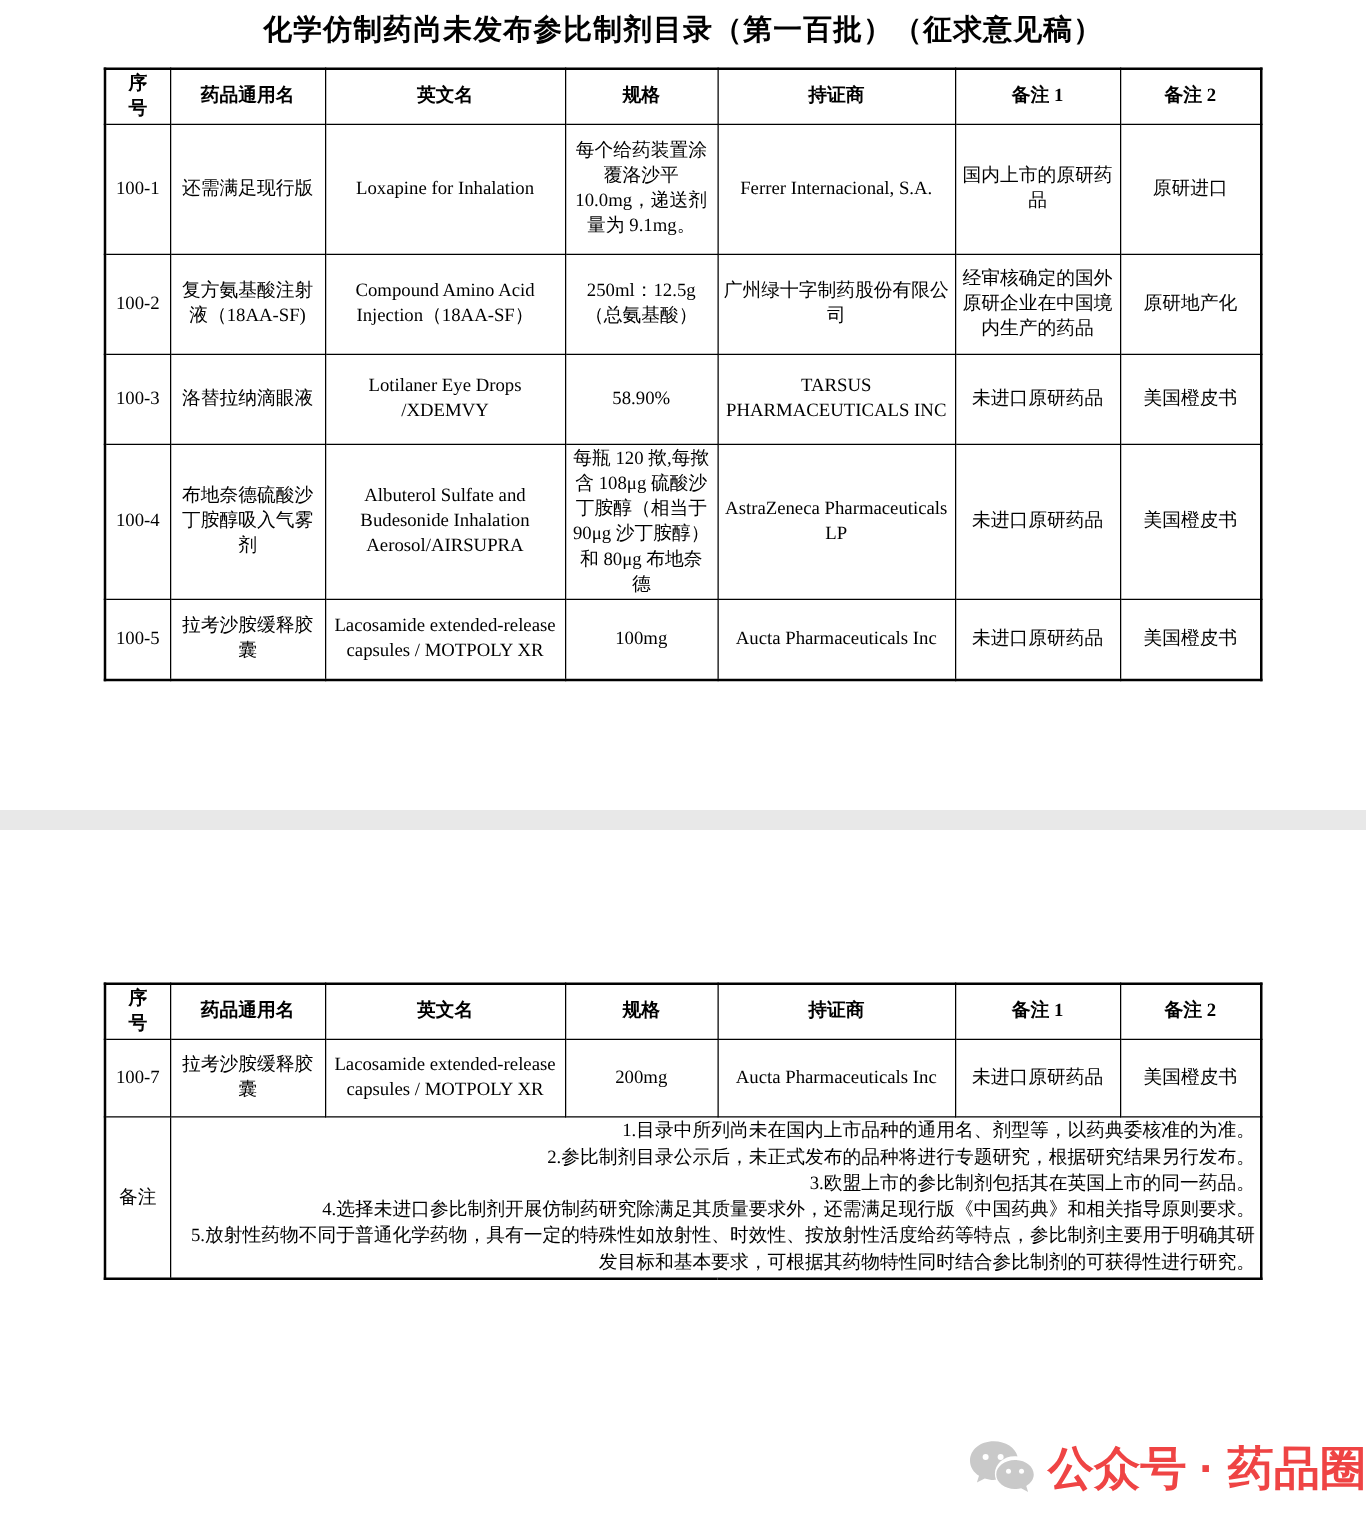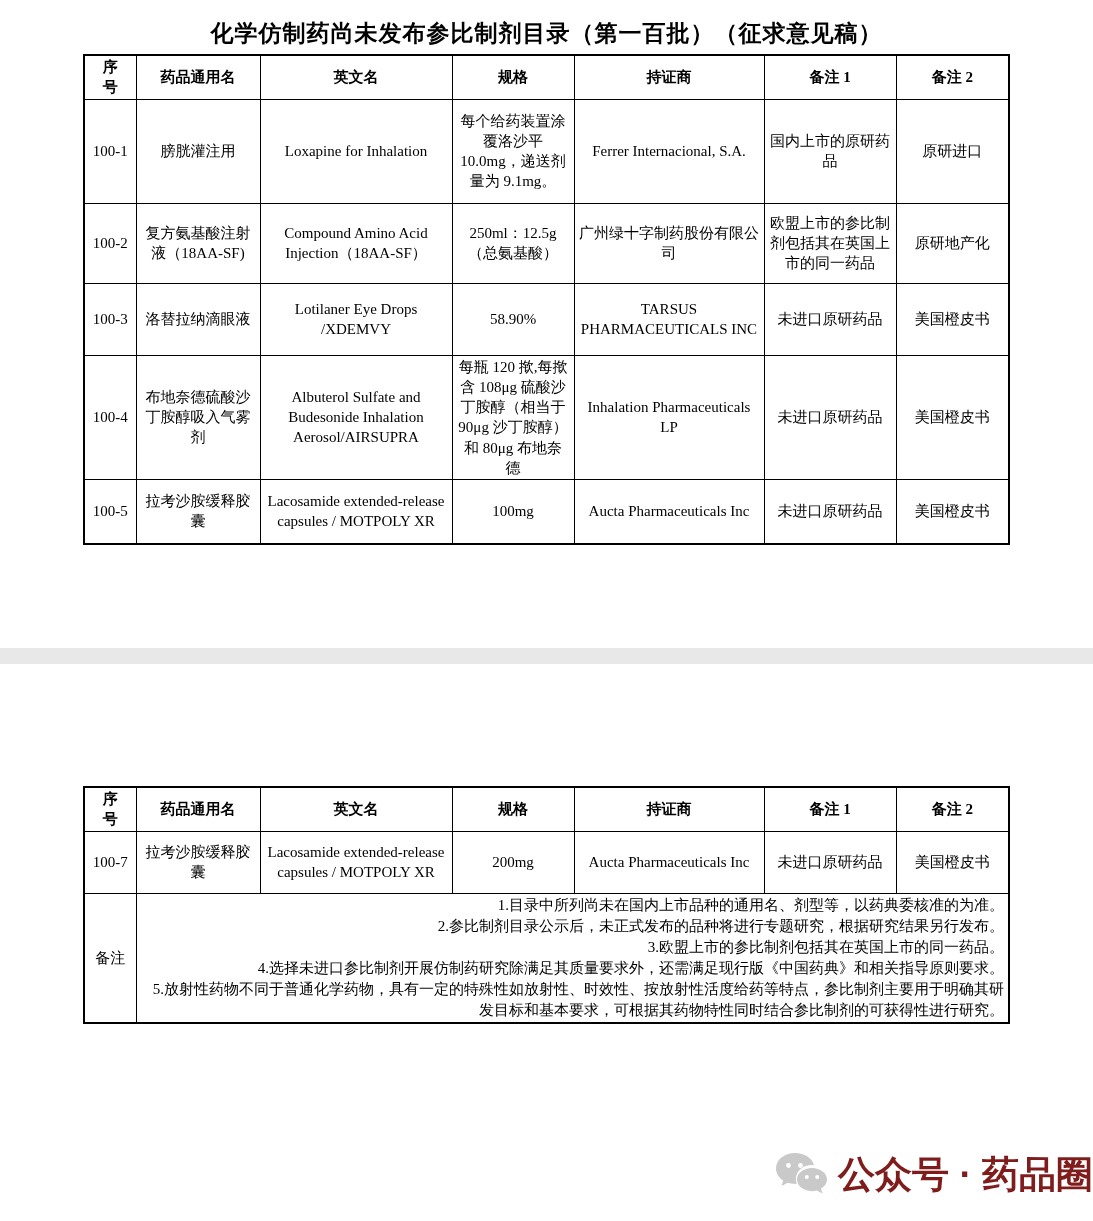--- a/index.html
+++ b/index.html
@@ -5,21 +5,21 @@
   html,body{margin:0;padding:0;background:#ffffff;}
   .page{
     position:relative;
     width:1093px;height:1221px;
     background:#ffffff;
     font-family:"Liberation Serif","DejaVu Serif",serif;
     color:#000;
     overflow:hidden;
   }
   .doc-title{
-    position:absolute;top:18px;left:0;width:100%;
+    position:absolute;top:8px;left:0;width:100%;
     text-align:center;
     font-size:23px;font-weight:bold;
     letter-spacing:1px;
   }
   table.ref-table{
     position:absolute;left:83px;
     border-collapse:collapse;
     table-layout:fixed;
     width:927px;
     background:#fff;
@@ -110,51 +110,51 @@
           <th>英文名</th>
           <th>规格</th>
           <th>持证商</th>
           <th>备注 1</th>
           <th>备注 2</th>
         </tr>
     </thead>
     <tbody>
         <tr>
           <td>100-1</td>
-          <td>膀胱灌注用</td>
+          <td>还需满足现行版</td>
           <td>Loxapine for Inhalation</td>
           <td>每个给药装置涂覆洛沙平 10.0mg，递送剂量为 9.1mg。</td>
           <td>Ferrer Internacional, S.A.</td>
           <td>国内上市的原研药品</td>
           <td>原研进口</td>
         </tr>
         <tr>
           <td>100-2</td>
           <td>复方氨基酸注射液（18AA-SF)</td>
           <td>Compound Amino Acid Injection（18AA-SF）</td>
           <td>250ml：12.5g（总氨基酸）</td>
           <td>广州绿十字制药股份有限公司</td>
-          <td>欧盟上市的参比制剂包括其在英国上市的同一药品</td>
+          <td>经审核确定的国外原研企业在中国境内生产的药品</td>
           <td>原研地产化</td>
         </tr>
         <tr>
           <td>100-3</td>
           <td>洛替拉纳滴眼液</td>
           <td>Lotilaner Eye Drops /XDEMVY</td>
           <td>58.90%</td>
           <td>TARSUS PHARMACEUTICALS INC</td>
           <td>未进口原研药品</td>
           <td>美国橙皮书</td>
         </tr>
         <tr>
           <td>100-4</td>
           <td>布地奈德硫酸沙丁胺醇吸入气雾剂</td>
           <td>Albuterol Sulfate and Budesonide Inhalation Aerosol/AIRSUPRA</td>
           <td>每瓶 120 揿,每揿含 108μg 硫酸沙丁胺醇（相当于 90μg 沙丁胺醇）和 80μg 布地奈德</td>
-          <td>Inhalation Pharmaceuticals LP</td>
+          <td>AstraZeneca Pharmaceuticals LP</td>
           <td>未进口原研药品</td>
           <td>美国橙皮书</td>
         </tr>
         <tr>
           <td>100-5</td>
           <td>拉考沙胺缓释胶囊</td>
           <td>Lacosamide extended-release capsules / MOTPOLY XR</td>
           <td>100mg</td>
           <td>Aucta Pharmaceuticals Inc</td>
           <td>未进口原研药品</td>
@@ -206,21 +206,21 @@
               <div>2.参比制剂目录公示后，未正式发布的品种将进行专题研究，根据研究结果另行发布。</div>
               <div>3.欧盟上市的参比制剂包括其在英国上市的同一药品。</div>
               <div>4.选择未进口参比制剂开展仿制药研究除满足其质量要求外，还需满足现行版《中国药典》和相关指导原则要求。</div>
               <div>5.放射性药物不同于普通化学药物，具有一定的特殊性如放射性、时效性、按放射性活度给药等特点，参比制剂主要用于明确其研发目标和基本要求，可根据其药物特性同时结合参比制剂的可获得性进行研究。</div>
             </div>
         </td>
       </tr>
     </tbody>
   </table>
 
-  <div class="watermark" style="color: #7f1d1d;">
+  <div class="watermark" style="color: #ef4444;">
     <svg width="56" height="48" viewBox="0 0 56 48" aria-hidden="true">
       <g class="wm-fill">
         <path d="M21 2 C10 2 2 9 2 17.5 C2 22.5 4.8 26.8 9.2 29.5 L7.5 35 L13.8 31.7 C16 32.4 18.4 32.9 21 32.9 C21.6 32.9 22.2 32.9 22.8 32.8 C22.2 31.3 21.9 29.7 21.9 28 C21.9 20.2 29 14 37.6 14 C38.4 14 39.2 14.1 40 14.2 C38.4 7.2 30.5 2 21 2 Z" fill="#c9c9c9"></path>
         <path d="M38 17 C29.7 17 23 22.2 23 28.6 C23 35 29.7 40.2 38 40.2 C39.7 40.2 41.4 40 42.9 39.5 L48.5 42.5 L47 37.7 C50.6 35.6 53 32.3 53 28.6 C53 22.2 46.3 17 38 17 Z" fill="#c9c9c9"></path>
       </g>
       <g fill="#ffffff">
         <circle cx="14.5" cy="14.5" r="2.4"></circle>
         <circle cx="26.5" cy="14.5" r="2.4"></circle>
         <circle cx="32.8" cy="26" r="2"></circle>
         <circle cx="43.2" cy="26" r="2"></circle>

